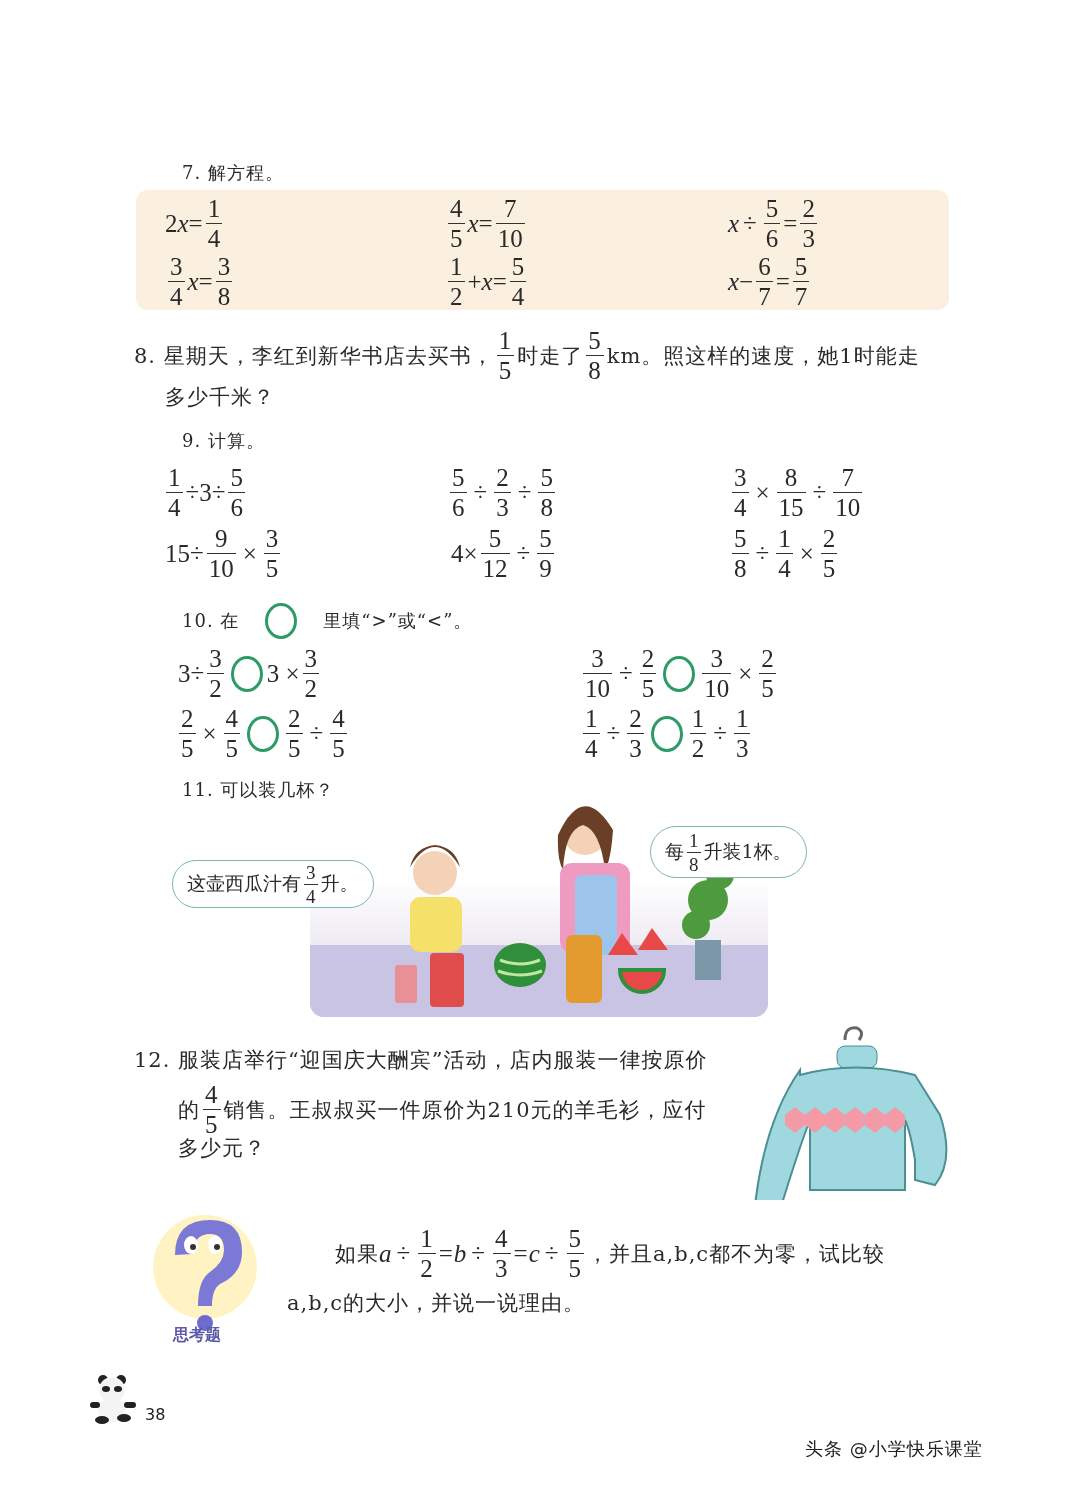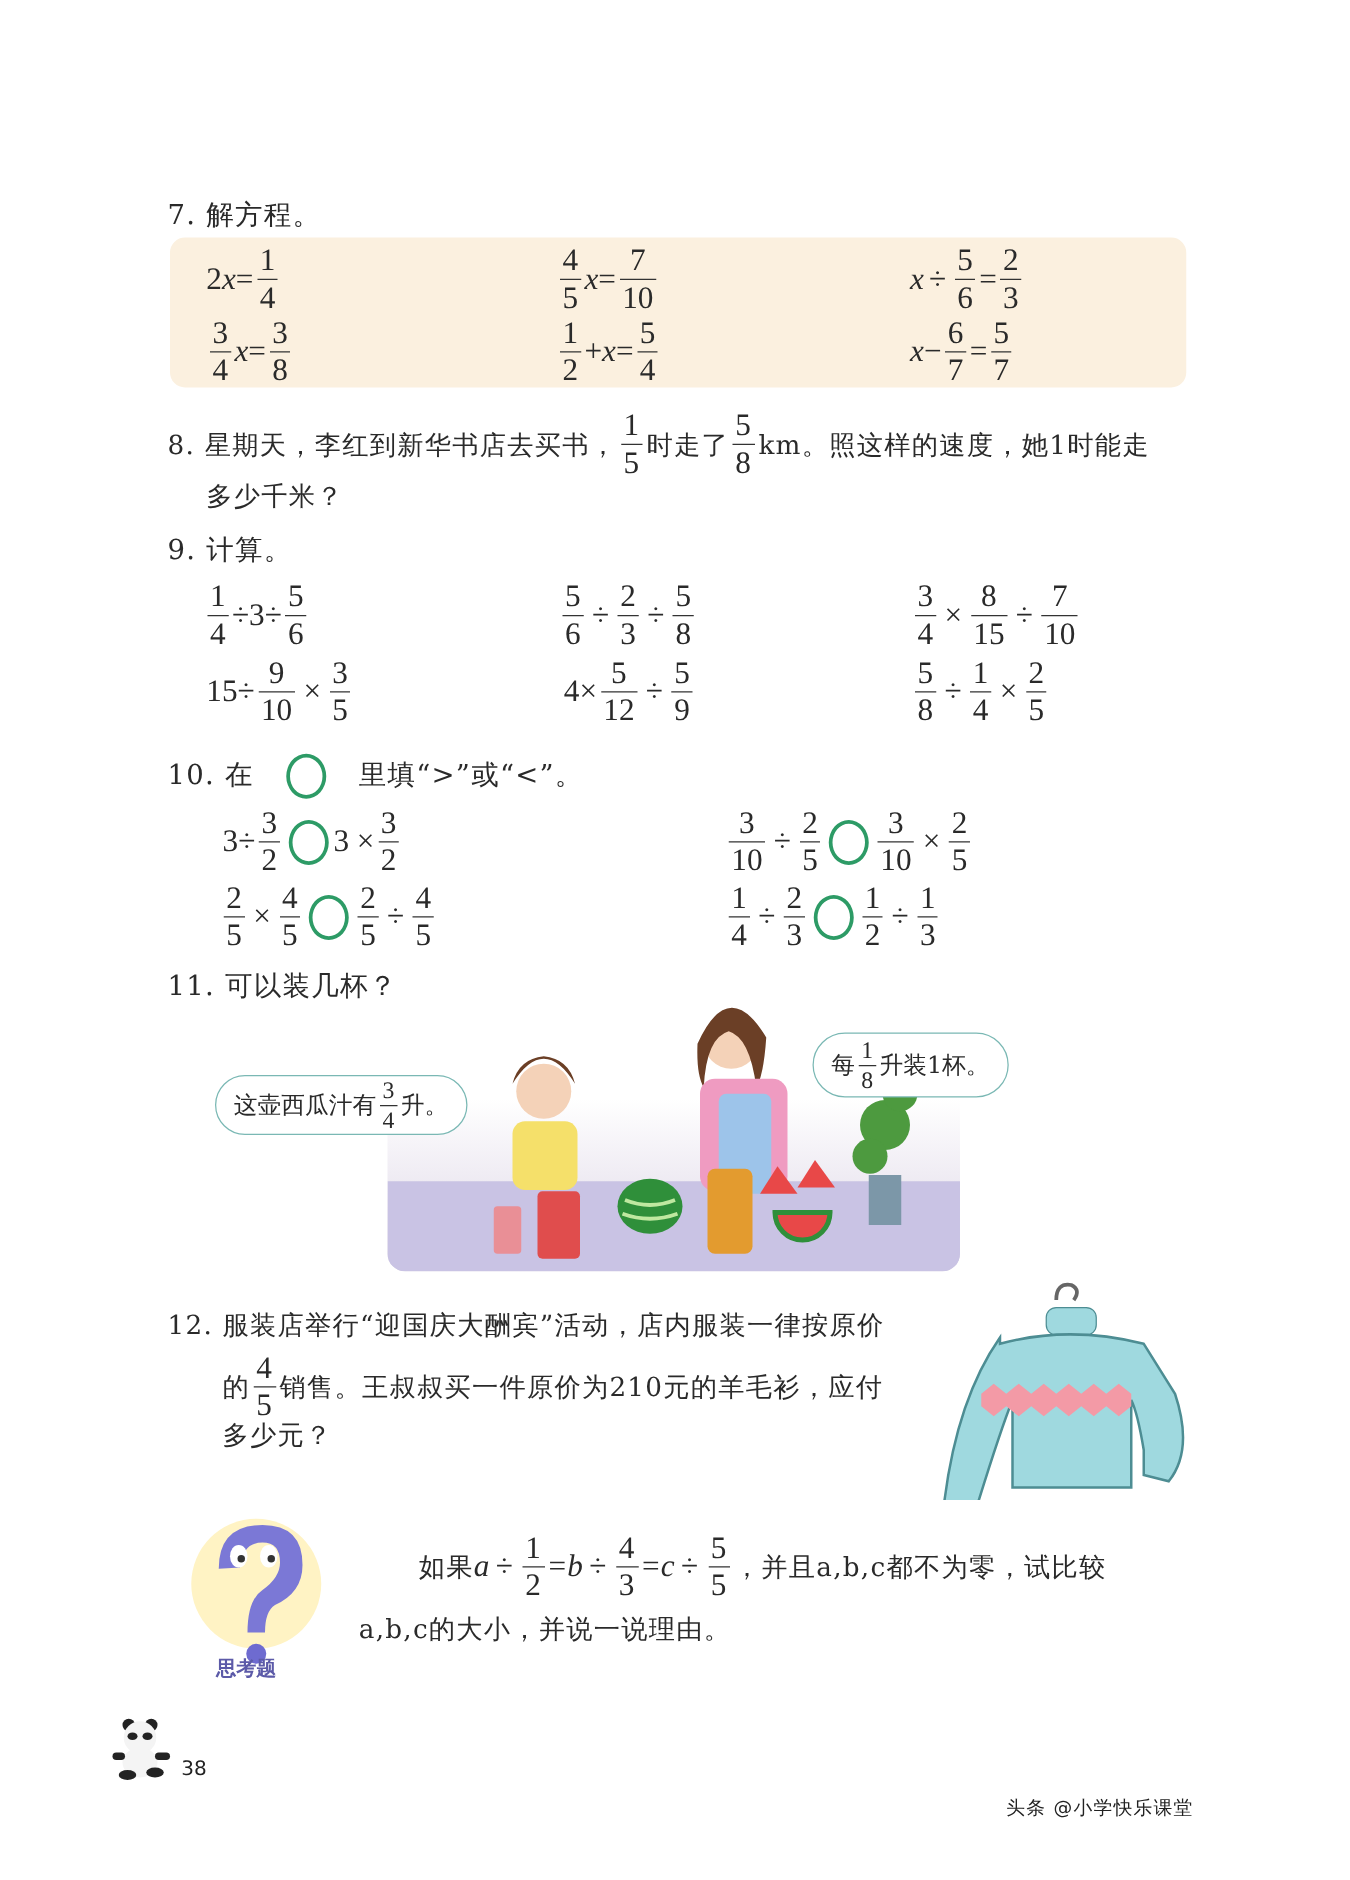--- a/index.html
+++ b/index.html
@@ -1,21 +1,21 @@
 <!DOCTYPE html>
 <html><head>
 <meta charset="utf-8">
 <style>
   * { box-sizing: border-box; margin: 0; padding: 0; }
   body {
     width: 1080px; height: 1504px; background: #ffffff; position: relative; overflow: hidden;
     font-family: "DejaVu Serif", "Liberation Serif", serif; color: #2a2a2a;
   }
   .abs { position: absolute; }
-  .q-title { font-size: 22px; line-height: 30px; letter-spacing: 1px; white-space: nowrap; }
+  .q-title { font-size: 18px; line-height: 30px; letter-spacing: 1px; white-space: nowrap; margin-left: 48px; }
   .txt { font-size: 21px; line-height: 30px; letter-spacing: 1px; white-space: nowrap; }
   .math { font-family: "Liberation Serif", "DejaVu Serif", serif; font-size: 25px; display: inline-flex; align-items: center; white-space: nowrap; }
   .frac { display: inline-flex; flex-direction: column; align-items: center; margin: 0 3px; vertical-align: middle; line-height: 1; }
   .frac .n { padding: 0 2px 2px; font-size: 25px; }
   .frac .d { border-top: 1.4px solid #333; padding: 2px 2px 0; font-size: 25px; }
   .op { margin: 0 4px; }
   .var { font-style: italic; }
   .eq-box {
     left: 136px; top: 190px; width: 813px; height: 120px; background: #fbf0df; border-radius: 12px;
   }
@@ -23,21 +23,21 @@
     display: inline-block; width: 32px; height: 36px; border: 3px solid #2d9b66; border-radius: 50%; margin: 0 4px; vertical-align: middle;
   }
   .illus { left: 310px; top: 805px; width: 458px; height: 212px; border-radius: 14px; overflow: hidden;
     background: linear-gradient(#ffffff 0%, #ffffff 35%, #ece8f1 70%, #d9d3e2 100%); }
   .table-top { position: absolute; left: 0; top: 140px; width: 458px; height: 72px; background: #c9c3e4; }
   .bubble { position: absolute; background: #fff; border: 1.5px solid #7ab8b4; border-radius: 40px; font-size: 19px; display: flex; align-items: center; padding: 0 14px; white-space: nowrap; }
   .sweater { left: 745px; top: 1020px; width: 210px; height: 180px; }
   .thinker { left: 145px; top: 1205px; width: 120px; height: 140px; }
   .panda { left: 88px; top: 1372px; width: 50px; height: 52px; }
   .pagenum { left: 145px; top: 1405px; font-family: "DejaVu Sans", "Liberation Sans", sans-serif; font-size: 16px; color: #222; }
-  .watermark { left: 805px; top: 1437px; font-family: "DejaVu Sans", "Liberation Sans", sans-serif; font-size: 15px; color: #222; text-shadow: 1px 1px 1px #fff, -1px -1px 1px #fff; letter-spacing: 1px; }
+  .watermark { left: 805px; top: 1437px; font-family: "DejaVu Sans", "Liberation Sans", sans-serif; font-size: 18px; color: #222; text-shadow: 1px 1px 1px #fff, -1px -1px 1px #fff; letter-spacing: 1px; }
 </style>
 </head>
 <body>
 
 <div class="abs q-title" style="left:134px; top:158px;">7. 解方程。</div>
 <div class="abs eq-box"></div>
 
 <div class="abs math" style="left:165px; top:196px;">
   <span>2</span>
     <span class="var">x</span>

